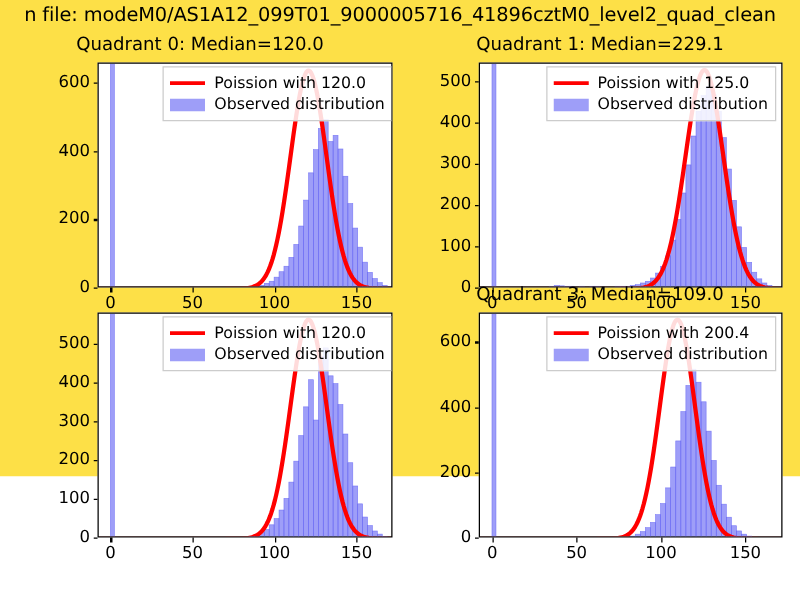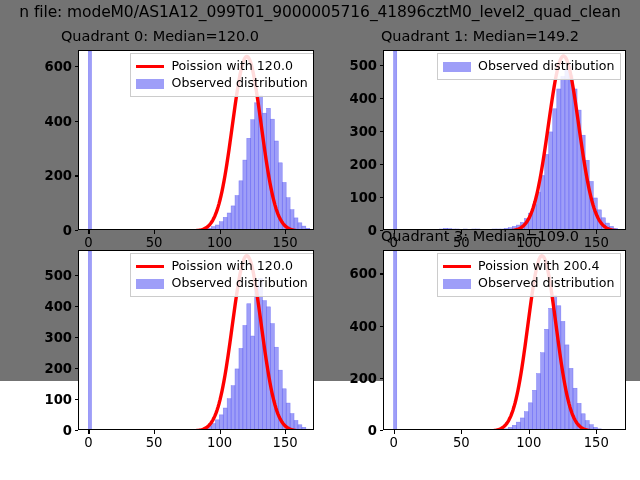--- a/index.html
+++ b/index.html
@@ -11,21 +11,21 @@
     width: 640px;
     height: 480px;
     overflow: hidden;
     font-family: "DejaVu Sans", sans-serif;
     color: #000000;
   }
   #figure {
     position: relative;
     width: 640px;
     height: 381px;
-    background: #737373;
+    background: #fde047;
   }
   
   #suptitle {
     position: absolute;
     top: 3px;
     left: 50%;
     transform: translateX(-50%);
     white-space: nowrap;
     font-size: 15.5px;
     color: #000;
@@ -57,21 +57,20 @@
     display: block;
   }
   
   .ytick-label {
     position: absolute;
     right: 0;
     transform: translateY(-50%);
     font-size: 13.2px;
     color: #000;
     white-space: nowrap;
-    font-weight: bold;
   }
   .xtick-label {
     position: absolute;
     transform: translateX(-50%);
     font-size: 13.2px;
     color: #000;
     white-space: nowrap;
   }
   .tick-mark-y {
     position: absolute;
@@ -125,21 +124,21 @@
 
 <div id="figure">
 
   <div id="suptitle">n file: modeM0/AS1A12_099T01_9000005716_41896cztM0_level2_quad_clean</div>
 
   <div class="subplot" style="left: 0px; top: 28px; width: 320px; height: 210px; z-index: 10;">
     <div class="axes-title" style="top:0px;text-align:center;">Quadrant 0: Median=120.0</div>
   </div>
 
   <div class="subplot" style="left: 320px; top: 28px; width: 320px; height: 210px; z-index: 10;">
-    <div class="axes-title" style="top:0px;">Quadrant 1: Median=149.2</div>
+    <div class="axes-title" style="top:0px;">Quadrant 1: Median=229.1</div>
   </div>
 
 
   <div class="subplot" style="left: 320px; top: 228px; width: 320px; height: 215px; z-index: 10;">
     <div class="axes-title" style="top:0px;">Quadrant 3: Median=109.0</div>
   </div>
 
   <div id="axes-layer">
       <div class="axes-frame" style="left: 78px; top: 50px; width: 236px; height: 180px;">
         <svg class="plot-svg" width="236" height="180">
@@ -252,20 +251,24 @@
             <rect x="221.40" y="172.07" width="4.05" height="7.93" fill="#6363f4" fill-opacity="0.62" stroke="#6363f4" stroke-opacity="0.75" stroke-width="0.5"></rect>
             <rect x="225.45" y="175.38" width="4.05" height="4.62" fill="#6363f4" fill-opacity="0.62" stroke="#6363f4" stroke-opacity="0.75" stroke-width="0.5"></rect>
             <rect x="229.50" y="177.36" width="4.05" height="2.64" fill="#6363f4" fill-opacity="0.62" stroke="#6363f4" stroke-opacity="0.75" stroke-width="0.5"></rect>
             <rect x="233.55" y="178.35" width="4.05" height="1.65" fill="#6363f4" fill-opacity="0.62" stroke="#6363f4" stroke-opacity="0.75" stroke-width="0.5"></rect>
             <rect x="237.60" y="179.01" width="4.05" height="0.99" fill="#6363f4" fill-opacity="0.62" stroke="#6363f4" stroke-opacity="0.75" stroke-width="0.5"></rect>
           </g>
           <path d="M0.0,180.00 L1.0,180.00 L2.0,180.00 L3.0,180.00 L4.0,180.00 L5.0,180.00 L6.0,180.00 L7.0,180.00 L8.0,180.00 L9.0,180.00 L10.0,180.00 L11.0,180.00 L12.0,180.00 L13.0,180.00 L14.0,180.00 L15.0,180.00 L16.0,180.00 L17.0,180.00 L18.0,180.00 L19.0,180.00 L20.0,180.00 L21.0,180.00 L22.0,180.00 L23.0,180.00 L24.0,180.00 L25.0,180.00 L26.0,180.00 L27.0,180.00 L28.0,180.00 L29.0,180.00 L30.0,180.00 L31.0,180.00 L32.0,180.00 L33.0,180.00 L34.0,180.00 L35.0,180.00 L36.0,180.00 L37.0,180.00 L38.0,180.00 L39.0,180.00 L40.0,180.00 L41.0,180.00 L42.0,180.00 L43.0,180.00 L44.0,180.00 L45.0,180.00 L46.0,180.00 L47.0,180.00 L48.0,180.00 L49.0,180.00 L50.0,180.00 L51.0,180.00 L52.0,180.00 L53.0,180.00 L54.0,180.00 L55.0,180.00 L56.0,180.00 L57.0,180.00 L58.0,180.00 L59.0,180.00 L60.0,180.00 L61.0,180.00 L62.0,180.00 L63.0,180.00 L64.0,180.00 L65.0,180.00 L66.0,180.00 L67.0,180.00 L68.0,180.00 L69.0,180.00 L70.0,180.00 L71.0,180.00 L72.0,180.00 L73.0,180.00 L74.0,180.00 L75.0,180.00 L76.0,180.00 L77.0,180.00 L78.0,180.00 L79.0,180.00 L80.0,180.00 L81.0,180.00 L82.0,180.00 L83.0,180.00 L84.0,180.00 L85.0,180.00 L86.0,180.00 L87.0,180.00 L88.0,180.00 L89.0,180.00 L90.0,180.00 L91.0,180.00 L92.0,180.00 L93.0,180.00 L94.0,180.00 L95.0,180.00 L96.0,180.00 L97.0,180.00 L98.0,180.00 L99.0,180.00 L100.0,180.00 L101.0,180.00 L102.0,180.00 L103.0,180.00 L104.0,180.00 L105.0,180.00 L106.0,180.00 L107.0,180.00 L108.0,180.00 L109.0,180.00 L110.0,180.00 L111.0,179.99 L112.0,179.99 L113.0,179.99 L114.0,179.99 L115.0,179.98 L116.0,179.97 L117.0,179.97 L118.0,179.96 L119.0,179.94 L120.0,179.93 L121.0,179.90 L122.0,179.87 L123.0,179.84 L124.0,179.79 L125.0,179.74 L126.0,179.67 L127.0,179.58 L128.0,179.48 L129.0,179.35 L130.0,179.19 L131.0,178.99 L132.0,178.75 L133.0,178.47 L134.0,178.13 L135.0,177.72 L136.0,177.24 L137.0,176.66 L138.0,175.99 L139.0,175.20 L140.0,174.28 L141.0,173.21 L142.0,171.99 L143.0,170.58 L144.0,168.97 L145.0,167.14 L146.0,165.07 L147.0,162.75 L148.0,160.15 L149.0,157.27 L150.0,154.07 L151.0,150.56 L152.0,146.72 L153.0,142.54 L154.0,138.02 L155.0,133.15 L156.0,127.96 L157.0,122.44 L158.0,116.61 L159.0,110.49 L160.0,104.12 L161.0,97.53 L162.0,90.75 L163.0,83.84 L164.0,76.85 L165.0,69.83 L166.0,62.85 L167.0,55.96 L168.0,49.25 L169.0,42.78 L170.0,36.61 L171.0,30.82 L172.0,25.47 L173.0,20.63 L174.0,16.36 L175.0,12.70 L176.0,9.71 L177.0,7.43 L178.0,5.87 L179.0,5.07 L180.0,5.03 L181.0,5.76 L182.0,7.24 L183.0,9.45 L184.0,12.37 L185.0,15.96 L186.0,20.18 L187.0,24.96 L188.0,30.26 L189.0,36.01 L190.0,42.14 L191.0,48.59 L192.0,55.28 L193.0,62.15 L194.0,69.13 L195.0,76.15 L196.0,83.14 L197.0,90.07 L198.0,96.86 L199.0,103.47 L200.0,109.87 L201.0,116.01 L202.0,121.87 L203.0,127.42 L204.0,132.65 L205.0,137.54 L206.0,142.10 L207.0,146.31 L208.0,150.19 L209.0,153.74 L210.0,156.96 L211.0,159.88 L212.0,162.50 L213.0,164.85 L214.0,166.94 L215.0,168.79 L216.0,170.42 L217.0,171.85 L218.0,173.10 L219.0,174.18 L220.0,175.11 L221.0,175.91 L222.0,176.60 L223.0,177.18 L224.0,177.67 L225.0,178.09 L226.0,178.44 L227.0,178.73 L228.0,178.97 L229.0,179.17 L230.0,179.33 L231.0,179.46 L232.0,179.57 L233.0,179.66 L234.0,179.73 L235.0,179.79 L236.0,179.84 L237.0,179.87 L238.0,179.90 L239.0,179.92 L240.0,179.94 L241.0,179.95 L242.0,179.97 L243.0,179.97" fill="none" stroke="#ff0000" stroke-width="3.4" stroke-linejoin="round" stroke-linecap="round"></path>
         </svg>
         <div class="legend" style="left: 22%; top: 2px;">
           <div class="legend-row">
+            <span class="legend-swatch-line"></span>
+            <span class="legend-text">Poission with 125.0</span>
+          </div>
+          <div class="legend-row">
             <span class="legend-swatch-patch"></span>
             <span class="legend-text">Observed distribution</span>
           </div>
         </div>
       </div>
       <div class="ytick-label" style="left: 341px; width: 36px; top: 230px; text-align: right;">0</div>
       <div class="tick-mark-y" style="left: 379.5px; top: 230px;"></div>
       <div class="ytick-label" style="left: 341px; width: 36px; top: 196.972px; text-align: right;">100</div>
       <div class="tick-mark-y" style="left: 379.5px; top: 196.972px;"></div>
       <div class="ytick-label" style="left: 341px; width: 36px; top: 163.945px; text-align: right;">200</div>

